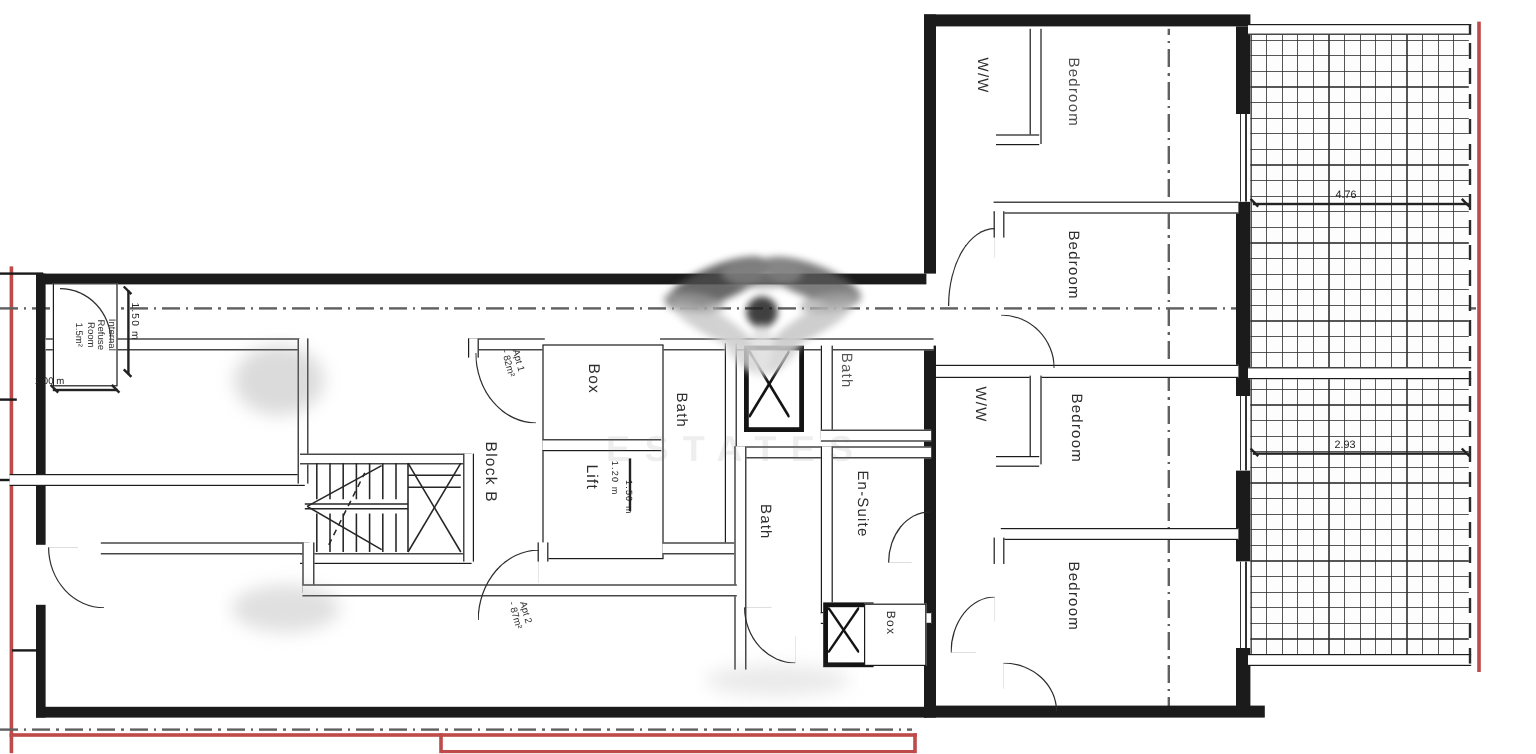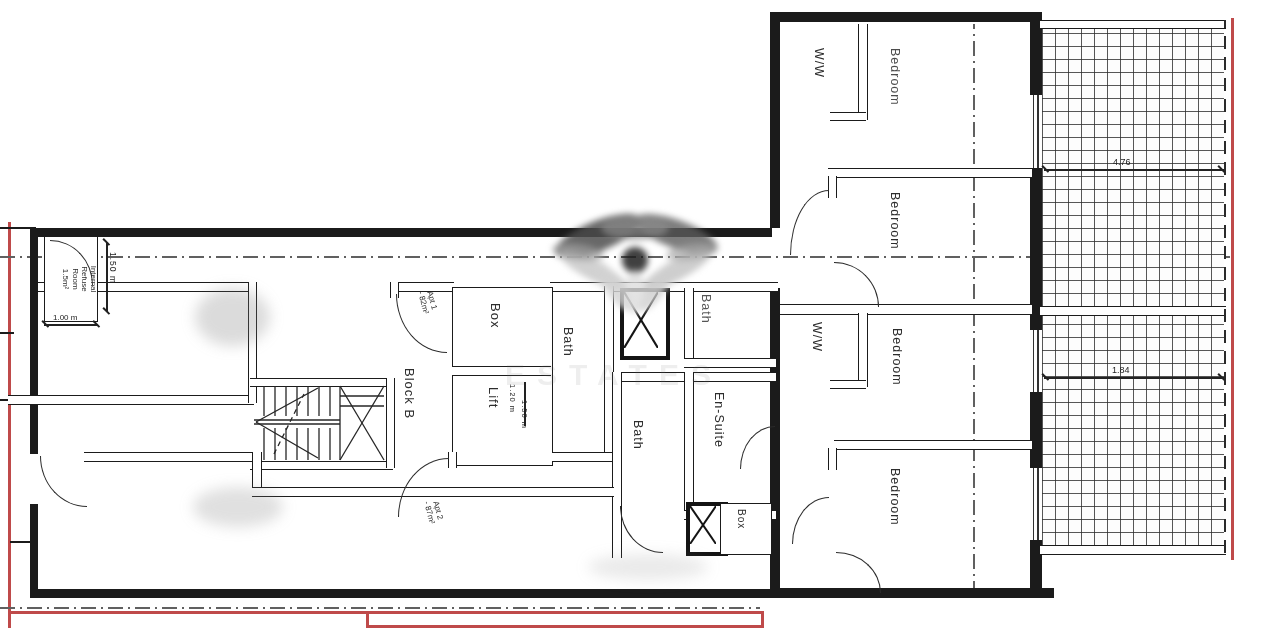--- a/index.html
+++ b/index.html
@@ -87,21 +87,21 @@
   <div class="dwh" style="left:1040px;top:545px;width:186px;height:8px;"></div>
   <div class="dashv" style="left:1224px;top:20px;height:533px;"></div>
 
   <div class="dimline-h" style="left:1044px;top:169px;width:180px;"></div>
   <div class="tick" style="left:1041px;top:168px;"></div>
   <div class="tick" style="left:1217px;top:168px;"></div>
   <div class="dim" style="left:1113px;top:157px;">4.76</div>
   <div class="dimline-h" style="left:1044px;top:377px;width:180px;"></div>
   <div class="tick" style="left:1041px;top:376px;"></div>
   <div class="tick" style="left:1217px;top:376px;"></div>
-  <div class="dim" style="left:1112px;top:365px;">1.84</div>
+  <div class="dim" style="left:1112px;top:365px;">2.93</div>
 
   <div class="dwh" style="left:38px;top:282px;width:212px;height:8px;"></div>
   <div class="dwh" style="left:390px;top:282px;width:64px;height:8px;"></div>
   <div class="dwh" style="left:550px;top:282px;width:228px;height:8px;"></div>
   <div class="dwh" style="left:8px;top:395px;width:246px;height:8px;"></div>
   <div class="dwv" style="left:248px;top:282px;width:7px;height:121px;"></div>
   <div class="dwv" style="left:390px;top:282px;width:7px;height:16px;"></div>
 
   <div class="dwh" style="left:250px;top:378px;width:143px;height:7px;"></div>
   <div class="dwh" style="left:250px;top:461px;width:143px;height:7px;"></div>
@@ -142,21 +142,21 @@
 Room
 1.5m²</div>
 
   <div class="dimline-v" style="left:106px;top:242px;height:70px;"></div>
   <div class="tick" style="left:102px;top:241px;"></div>
   <div class="tick" style="left:102px;top:310px;"></div>
   <div class="vlbl dim" style="left:108px;top:252px;font-size:8.5px;">1.50 m</div>
   <div class="dimline-h" style="left:44px;top:324px;width:54px;"></div>
   <div class="tick" style="left:41px;top:323px;"></div>
   <div class="tick" style="left:92px;top:323px;"></div>
-  <div class="dim" style="left:53px;top:313px;font-size:8px;">1.00 m</div>
+  <div class="dim" style="left:29px;top:313px;font-size:8px;">1.00 m</div>
 
   <div class="dwbox" style="left:452px;top:287px;width:99px;height:177px;"></div>
   <div class="dwh" style="left:452px;top:366px;width:99px;height:8px;"></div>
   <div class="vlbl" style="left:488px;top:303px;height:62px;font-size:13px;">Box</div>
   <div class="vlbl" style="left:486px;top:387px;height:62px;font-size:13px;">Lift</div>
   <div class="dimline-v" style="left:524px;top:382px;height:44px;"></div>
   <div class="vlbl dim" style="left:508px;top:384px;font-size:7.5px;">1.20 m</div>
   <div class="vlbl dim" style="left:520px;top:400px;font-size:7.5px;">1.50 m</div>
 
   <div class="arc bl" style="left:396px;top:294px;width:50px;height:58px;"></div>

